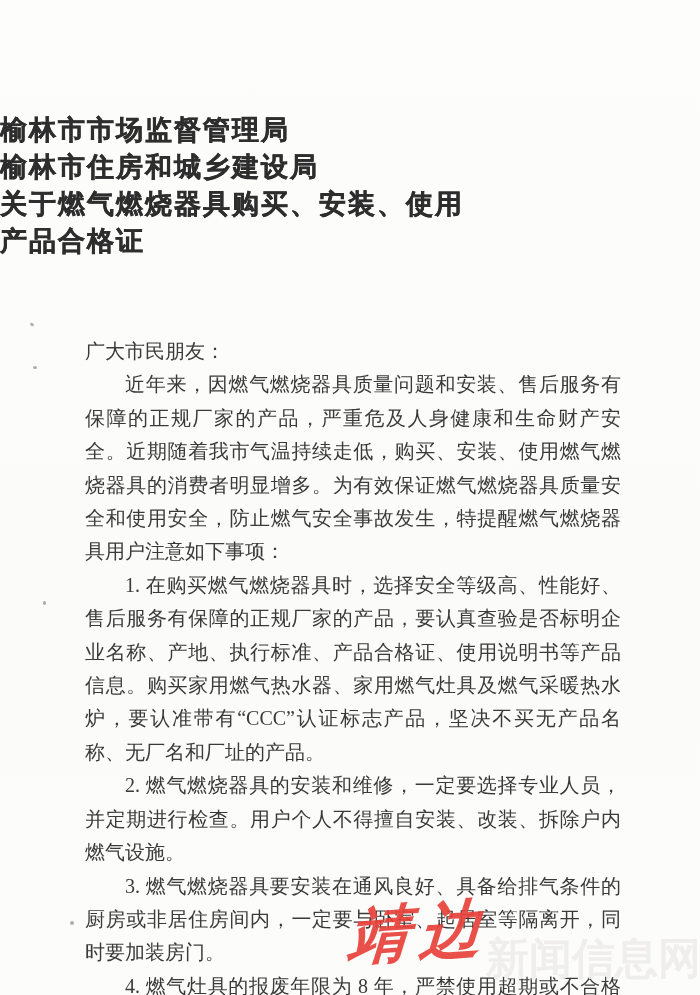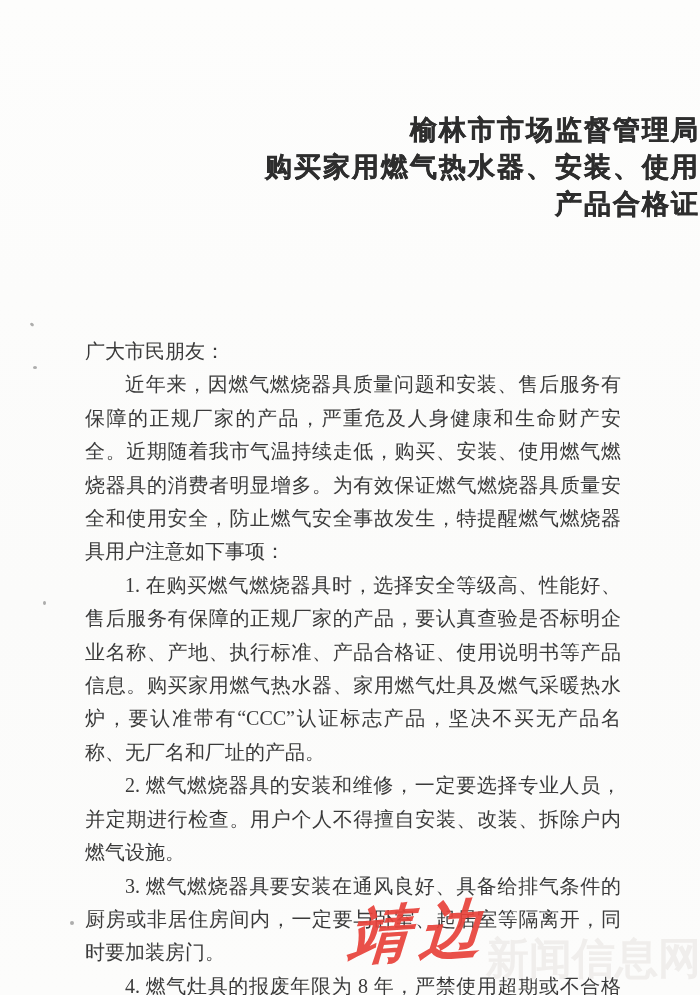--- a/index.html
+++ b/index.html
@@ -19,21 +19,21 @@
     position: absolute;
     inset: 0;
     background:
       linear-gradient(180deg, #fdfdfc 0%, #fbfbfa 60%, #fcfcfb 100%);
   }
   .doc-title {
     position: absolute;
     top: 112px;
     left: 0;
     width: 700px;
-    text-align: right;
+    text-align: left;
     font-size: 27px;
     line-height: 37px;
     font-weight: bold;
     color: #2e2e2e;
     letter-spacing: 2px;
     -webkit-text-stroke: 0.4px #2e2e2e;
   }
   .doc-body {
     position: absolute;
     top: 296px;
@@ -92,21 +92,22 @@
   .speckle.s3 { left: 43px; top: 601px; width: 3px; height: 4px; }
   .speckle.s4 { left: 70px; top: 921px; width: 4px; height: 4px; }
 </style>
 </head>
 <body>
 
 <div class="scan-page">
 
   <div class="doc-title">
     <div>榆林市市场监督管理局</div>
-    <div>购买家用燃气热水器、安装、使用</div>
+    <div>榆林市住房和城乡建设局</div>
+    <div>关于燃气燃烧器具购买、安装、使用</div>
     <div>产品合格证</div>
   </div>
 
   <div class="doc-body">
     <p class="salutation">广大市民朋友：</p>
     <p>近年来，因燃气燃烧器具质量问题和安装、售后服务有保障的正规厂家的产品，严重危及人身健康和生命财产安全。近期随着我市气温持续走低，购买、安装、使用燃气燃烧器具的消费者明显增多。为有效保证燃气燃烧器具质量安全和使用安全，防止燃气安全事故发生，特提醒燃气燃烧器具用户注意如下事项：</p>
     <p>1. 在购买燃气燃烧器具时，选择安全等级高、性能好、售后服务有保障的正规厂家的产品，要认真查验是否标明企业名称、产地、执行标准、产品合格证、使用说明书等产品信息。购买家用燃气热水器、家用燃气灶具及燃气采暖热水炉，要认准带有“CCC”认证标志产品，坚决不买无产品名称、无厂名和厂址的产品。</p>
     <p>2. 燃气燃烧器具的安装和维修，一定要选择专业人员，并定期进行检查。用户个人不得擅自安装、改装、拆除户内燃气设施。</p>
     <p>3. 燃气燃烧器具要安装在通风良好、具备给排气条件的厨房或非居住房间内，一定要与卧室、起居室等隔离开，同时要加装房门。</p>
     <p>4. 燃气灶具的报废年限为 8 年，严禁使用超期或不合格灶具。</p>

